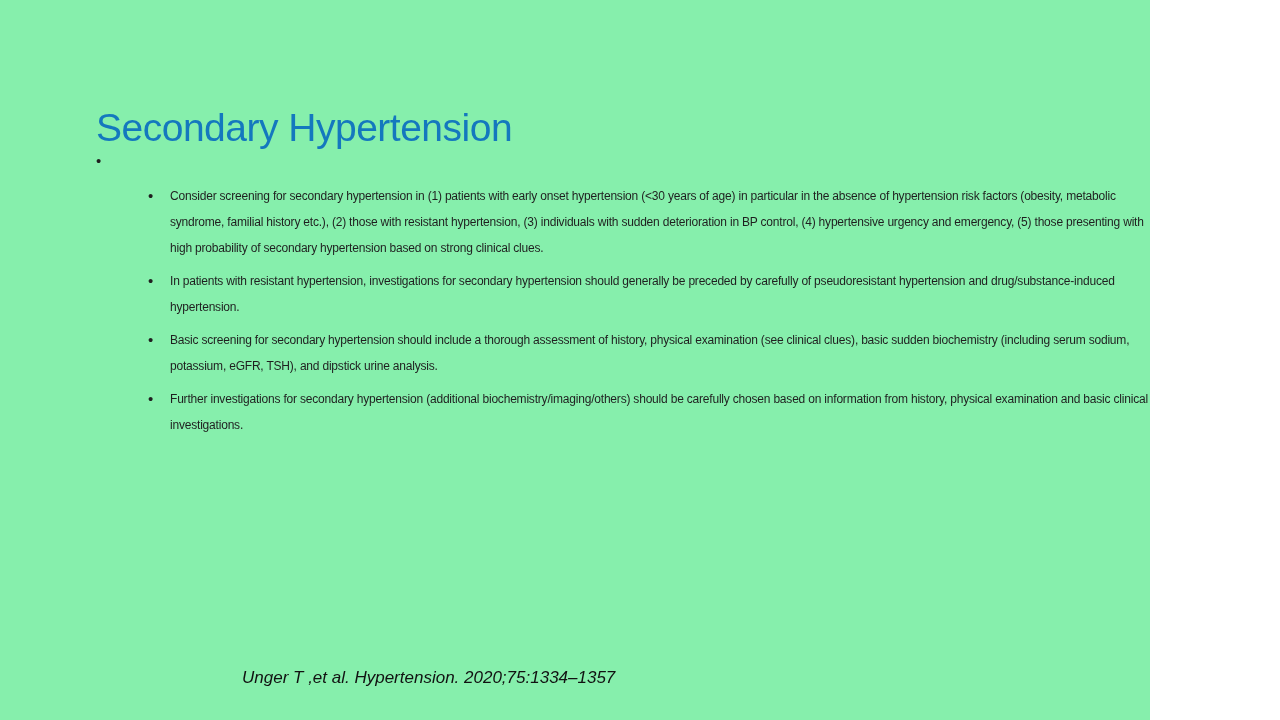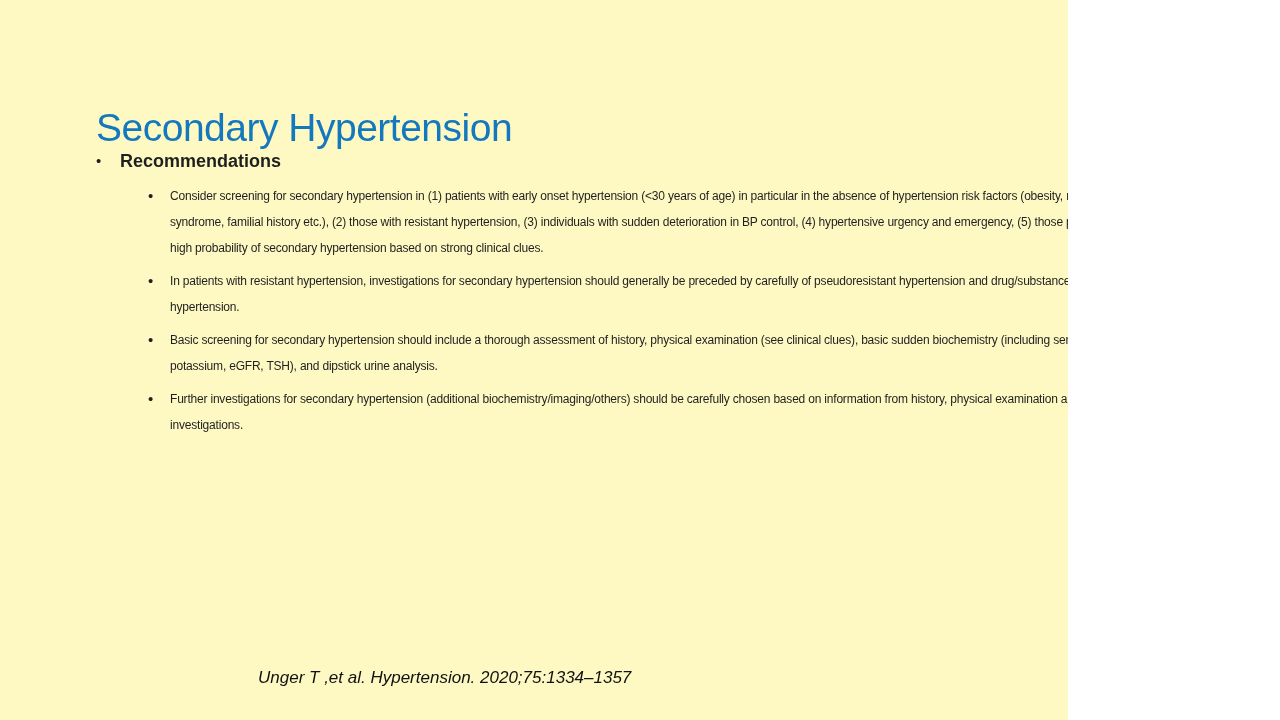--- a/index.html
+++ b/index.html
@@ -5,23 +5,23 @@
   html, body {
     margin: 0;
     padding: 0;
     width: 1280px;
     height: 720px;
     background: #ffffff;
     font-family: "Liberation Sans", sans-serif;
   }
   .slide {
     position: relative;
-    width: 1068px;
+    width: 1150px;
     height: 720px;
-    background: #fef9c3;
+    background: #86efac;
     overflow: hidden;
   }
   .slide-title {
     position: absolute;
     left: 96px;
     top: 80px;
     font-size: 39px;
     font-weight: 400;
     letter-spacing: -0.5px;
     color: var(--title-color, #1478BE);
@@ -65,40 +65,39 @@
     line-height: 26px;
   }
   .l2-text {
     width: 992px;
     font-size: 12px;
     line-height: 26px;
     letter-spacing: -0.2px;
   }
   .citation {
     position: absolute;
-    left: 258px;
+    left: 242px;
     top: 668px;
     font-size: 17px;
     font-style: italic;
     color: #111111;
     white-space: nowrap;
   }
 </style>
 </head>
 <body>
 
 <div class="slide">
 
   <h1 class="slide-title">Secondary Hypertension</h1>
 
   <div class="content">
 
     <div class="l1-item">
       <span class="l1-bullet">•</span>
-      <span>Recommendations</span>
     </div>
 
     <div class="l2-list">
 
       <div class="l2-item">
         <span class="l2-bullet">•</span>
         <div class="l2-text">Consider screening for secondary hypertension in (1) patients with early onset hypertension (&lt;30 years of age) in particular in the absence of hypertension risk factors (obesity, metabolic syndrome, familial history etc.), (2) those with resistant hypertension, (3) individuals with sudden deterioration in BP control, (4) hypertensive urgency and emergency, (5) those presenting with high probability of secondary hypertension based on strong clinical clues.</div>
       </div>
 
       <div class="l2-item">

